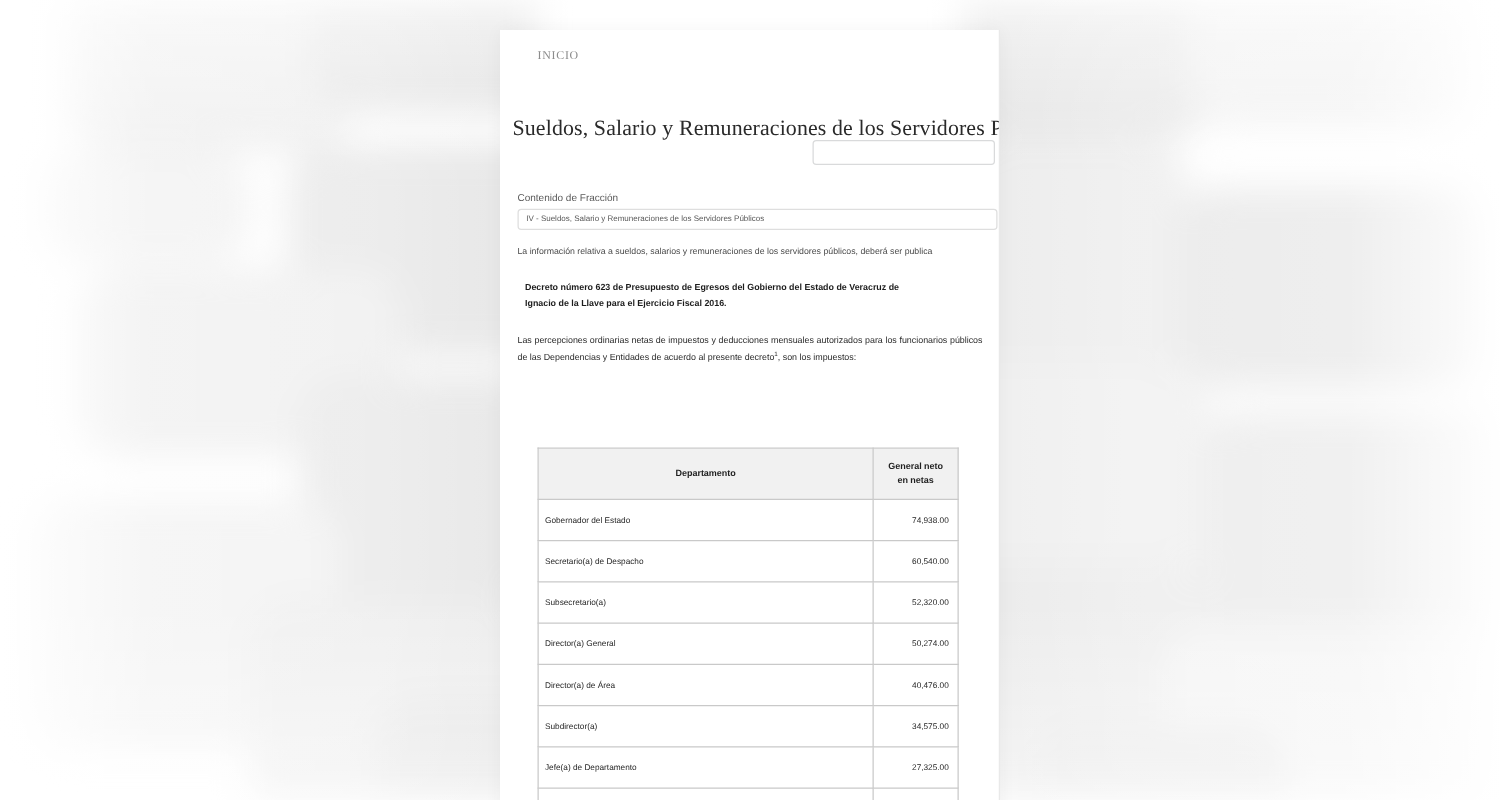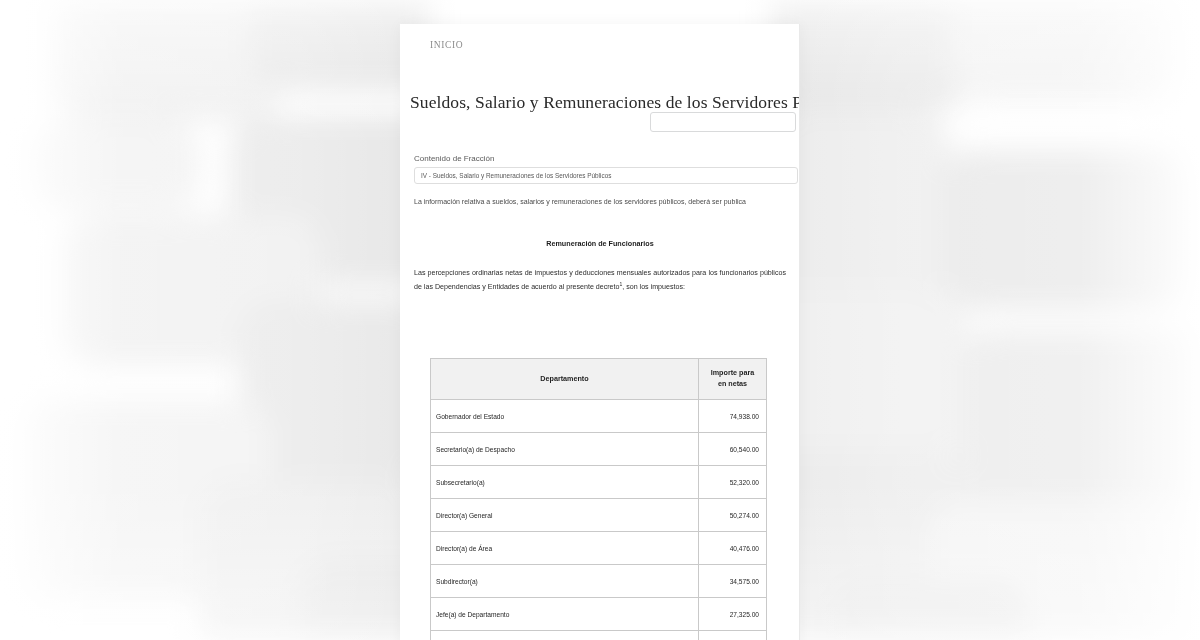--- a/index.html
+++ b/index.html
@@ -307,36 +307,39 @@
     </div>
 
     <div class="field-label">Contenido de Fracción</div>
     <div class="field-select">
       <span>IV - Sueldos, Salario y Remuneraciones de los Servidores Públicos</span>
     </div>
 
     <div class="intro-note">La información relativa a sueldos, salarios y remuneraciones de los servidores públicos, deberá ser publica</div>
 
     <div class="doc-body">
-
-      <div class="sub-head">Remuneración de Funcionarios</div>
+      <p class="decree-head">
+        <span>Decreto número 623 de Presupuesto de Egresos del Gobierno del Estado de Veracruz de</span>
+        <span class="ln2">Ignacio de la Llave para el Ejercicio Fiscal 2016.</span>
+      </p>
+
 
       <p class="lead-para"><span>Las percepciones ordinarias netas de impuestos y deducciones mensuales autorizados para los funcionarios públicos de las Dependencias y Entidades de acuerdo al presente decreto</span><sup>1</sup><span>, son los impuestos:</span></p>
     </div>
 
     <table class="pay-table">
       <colgroup>
         <col class="col-role">
           <col class="col-amt">
       </colgroup>
       <thead>
         <tr>
           <th>Departamento</th>
           <th>
-            <span>Importe para</span><br>
+            <span>General neto</span><br>
             <span>en netas</span>
           </th>
         </tr>
       </thead>
       <tbody id="table-body">
           <tr>
             <td class="role">Gobernador del Estado</td>
             <td class="amt">74,938.00</td>
           </tr>
           <tr>

